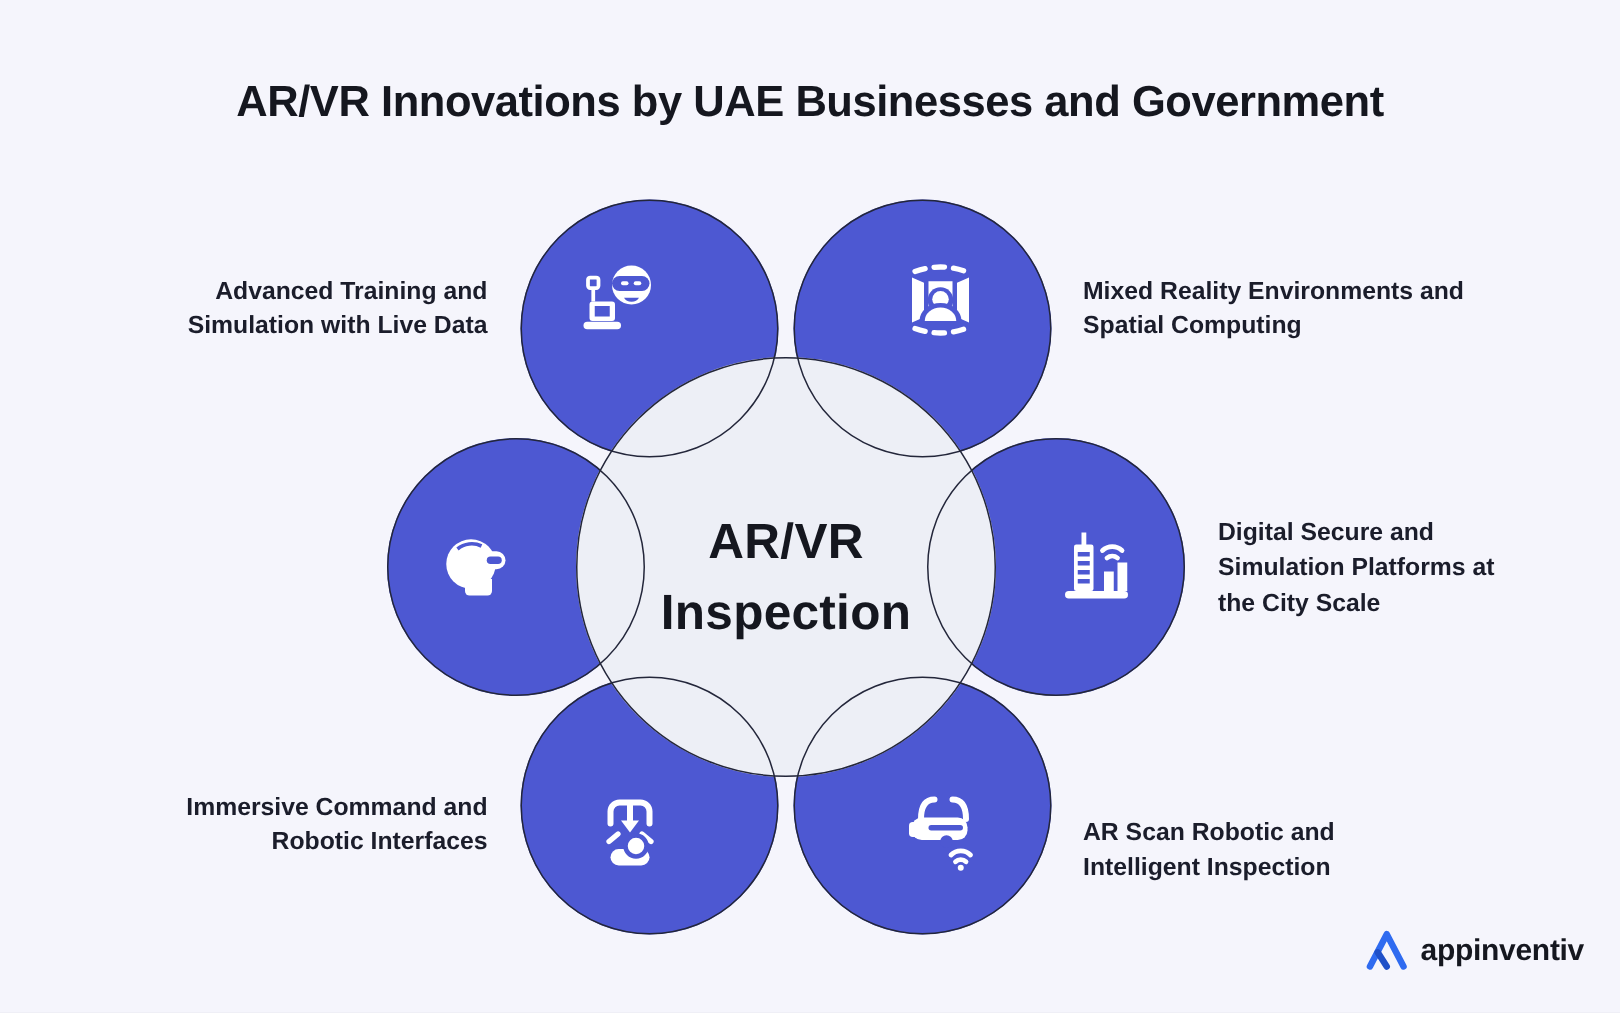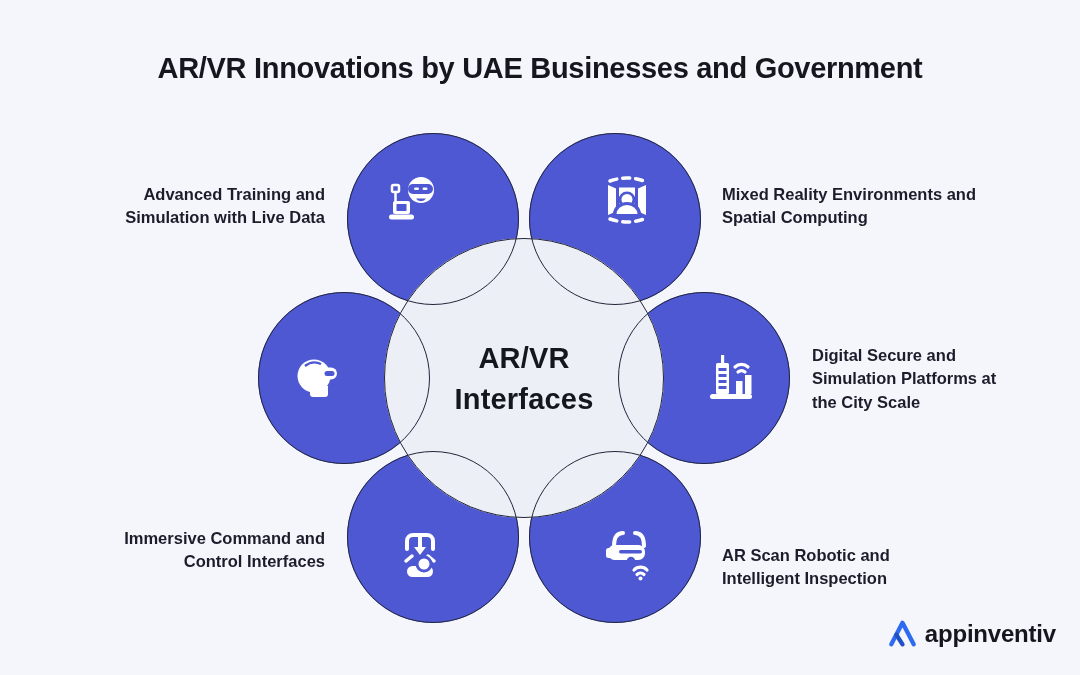--- a/index.html
+++ b/index.html
@@ -39,40 +39,40 @@
   .icon { position:absolute; width:64px; height:64px; }
   .icon-tl { left:380px; top:168px; }
   .icon-tr { left:595px; top:168px; }
   .icon-l  { left:285px; top:346px; }
   .icon-r  { left:695px; top:346px; }
   .icon-bl { left:388px; top:520px; }
   .icon-br { left:594px; top:520px; }
   
   .center-label {
     position:absolute; left:384px; top:338px; width:280px;
-    text-align:center; font-size:29px; font-weight:700; color:#15171f;
+    text-align:center; font-size:33px; font-weight:700; color:#15171f;
     line-height:1.42; letter-spacing:0.2px;
   }
   
   .label {
     position:absolute; font-size:16.5px; font-weight:700; color:#1b1d2b;
     line-height:1.42;
   }
   .label-tl { left:85px;  top:183px; width:240px; text-align:right; }
   .label-tr { left:722px; top:183px; width:260px; text-align:left; }
   .label-l  { left:67px;  top:358px; width:170px; text-align:right; }
   .label-r  { left:812px; top:344px; width:200px; text-align:left; }
   .label-bl { left:110px; top:527px; width:215px; text-align:right; }
   .label-br { left:722px; top:527px; width:215px; text-align:left;margin-top:17px; }
   
   .logo {
     position:absolute; right:24px; top:619px;
     display:flex; align-items:center; gap:7px;
   }
-  .logo-text { font-size:24px; font-weight:600; color:#15171f; letter-spacing:-0.2px; }
+  .logo-text { font-size:20px; font-weight:600; color:#15171f; letter-spacing:-0.2px; }
 </style>
 </head>
 <body>
 
 <div class="stage">
 
   <h1 class="title">AR/VR Innovations by UAE Businesses and Government</h1>
 
   <div class="node-fill pos-tl"></div>
   <div class="node-fill pos-tr"></div>
@@ -162,27 +162,27 @@
       <rect x="25" y="30" width="23" height="3.6" rx="1.8" fill="#4d58d2"></rect>
       <circle cx="37" cy="41" r="4.2" fill="#4d58d2"></circle>
       <path d="M40 50 a9 9 0 0 1 13 0" stroke="#fff" stroke-width="3.2" fill="none" stroke-linecap="round"></path>
       <path d="M43 54.5 a5 5 0 0 1 7 0" stroke="#fff" stroke-width="3.2" fill="none" stroke-linecap="round"></path>
       <circle cx="46.5" cy="58.5" r="2" fill="#fff"></circle>
     </svg>
   </div>
 
   <div class="center-label">
     <div>AR/VR</div>
-    <div>Interfaces</div>
+    <div>Inspection</div>
   </div>
 
   <div class="label label-tr">Mixed Reality Environments and Spatial Computing</div>
   <div class="label label-tl">Advanced Training and Simulation with Live Data</div>
   <div class="label label-r">Digital Secure and Simulation Platforms at the City Scale</div>
-  <div class="label label-bl">Immersive Command and Control Interfaces</div>
+  <div class="label label-bl">Immersive Command and Robotic Interfaces</div>
   <div class="label label-br">AR Scan Robotic and Intelligent Inspection</div>
 
   <div class="logo">
     <svg width="31" height="30" viewBox="0 0 36 34">
       <path d="M5 29 L18 4 L31 29" stroke="#2f6bf0" stroke-width="5" fill="none" stroke-linejoin="round" stroke-linecap="round"></path>
       <path d="M18 29 L11 18" stroke="#1f50c8" stroke-width="5" fill="none" stroke-linecap="round"></path>
     </svg>
     <span class="logo-text">appinventiv</span>
   </div>
 

